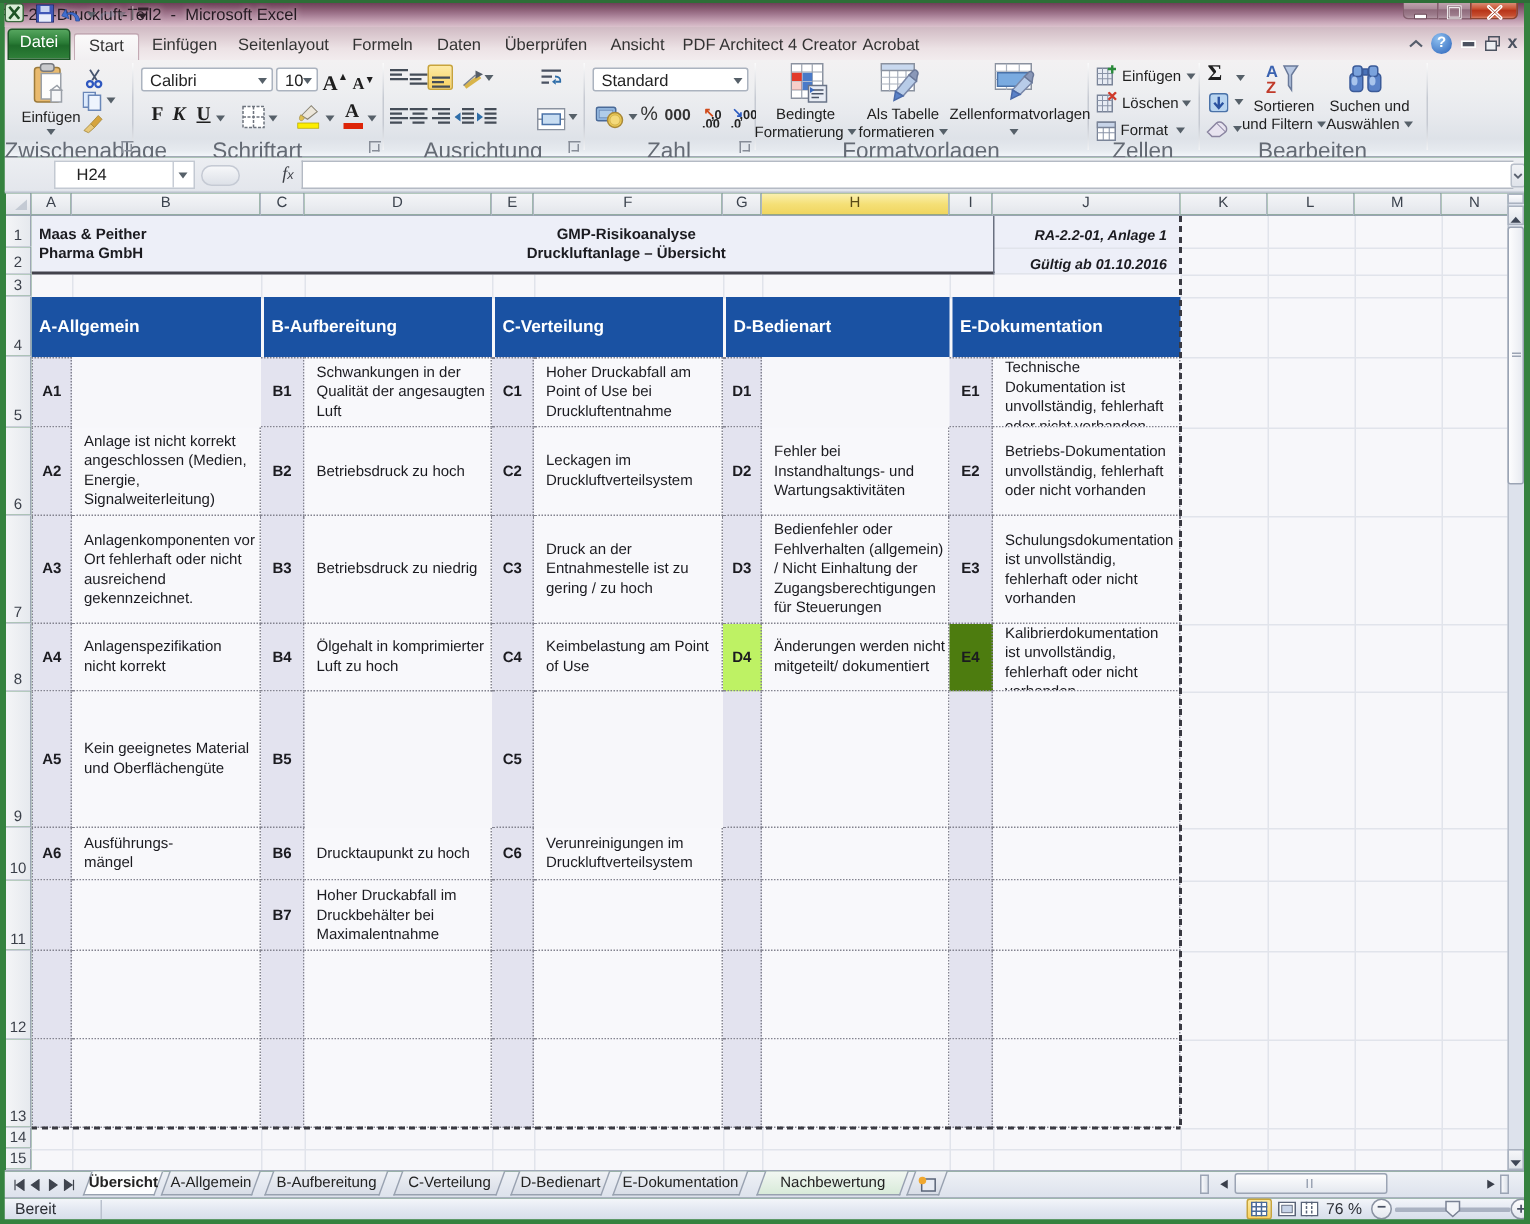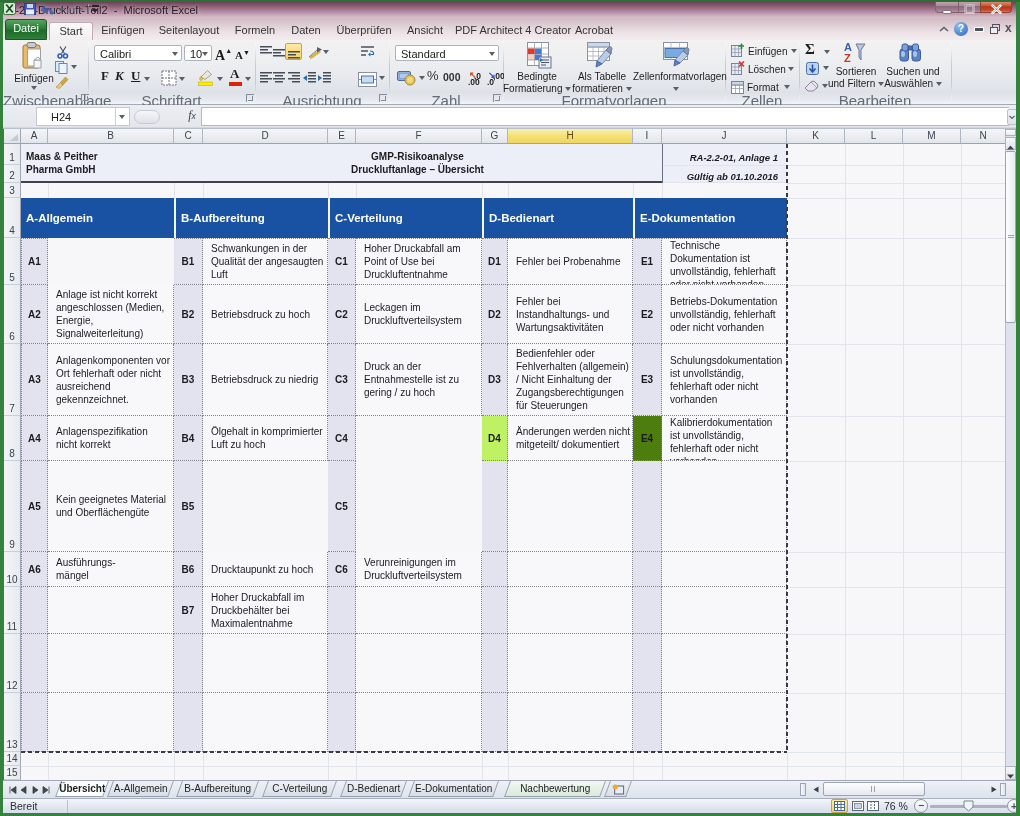--- a/index.html
+++ b/index.html
@@ -429,21 +429,20 @@
 <div class="cell" style="left:155px;top:54px;width:152px;height:40px;background:#1a52a3;color:#fff;font-weight:bold;font-size:11.5px;display:flex;align-items:center;padding-left:5px;">B-Aufbereitung</div>
 <div class="cell" style="left:309px;top:54px;width:152px;height:40px;background:#1a52a3;color:#fff;font-weight:bold;font-size:11.5px;display:flex;align-items:center;padding-left:5px;">C-Verteilung</div>
 <div class="cell" style="left:463px;top:54px;width:149px;height:40px;background:#1a52a3;color:#fff;font-weight:bold;font-size:11.5px;display:flex;align-items:center;padding-left:5px;">D-Bedienart</div>
 <div class="cell" style="left:614px;top:54px;width:152px;height:40px;background:#1a52a3;color:#fff;font-weight:bold;font-size:11.5px;display:flex;align-items:center;padding-left:5px;">E-Dokumentation</div>
 <div class="cell lab" style="left:0px;top:94px;width:27px;height:47px;background:#e3e3ef;border-right:1px dotted #83838f;border-bottom:1px dotted #83838f;border-left:1px dotted #83838f;border-top:1px dotted #83838f;">A1</div>
 <div class="cell lab" style="left:153px;top:94px;width:29px;height:47px;background:#e3e3ef;border-right:1px dotted #83838f;border-bottom:1px dotted #83838f;border-top:1px dotted #83838f;">B1</div>
 <div class="cell txt" style="left:182px;top:94px;width:125px;height:47px;background:#f8f8fb;border-right:1px dotted #83838f;border-bottom:1px dotted #83838f;border-top:1px dotted #83838f;">Schwankungen in der<br>Qualität der angesaugten<br>Luft</div>
 <div class="cell lab" style="left:307px;top:94px;width:28px;height:47px;background:#e3e3ef;border-right:1px dotted #83838f;border-bottom:1px dotted #83838f;border-top:1px dotted #83838f;">C1</div>
 <div class="cell txt" style="left:335px;top:94px;width:126px;height:47px;background:#f8f8fb;border-right:1px dotted #83838f;border-bottom:1px dotted #83838f;border-top:1px dotted #83838f;">Hoher Druckabfall am<br>Point of Use bei<br>Druckluftentnahme</div>
 <div class="cell lab" style="left:461px;top:94px;width:26px;height:47px;background:#e3e3ef;border-right:1px dotted #83838f;border-bottom:1px dotted #83838f;border-top:1px dotted #83838f;">D1</div>
-<div class="cell txt" style="left:487px;top:94px;width:125px;height:47px;background:#f8f8fb;border-right:1px dotted #83838f;border-bottom:1px dotted #83838f;border-top:1px dotted #83838f;">Fehler bei Probenahme</div>
 <div class="cell lab" style="left:612px;top:94px;width:29px;height:47px;background:#e3e3ef;border-right:1px dotted #83838f;border-bottom:1px dotted #83838f;border-top:1px dotted #83838f;">E1</div>
 <div class="cell txt" style="left:641px;top:94px;width:125px;height:47px;background:#f8f8fb;border-right:1px dotted #83838f;border-bottom:1px dotted #83838f;align-items:flex-start;border-top:1px dotted #83838f;">Technische<br>Dokumentation ist<br>unvollständig, fehlerhaft<br>oder nicht vorhanden.</div>
 <div class="cell lab" style="left:0px;top:141px;width:27px;height:59px;background:#e3e3ef;border-right:1px dotted #83838f;border-bottom:1px dotted #83838f;border-left:1px dotted #83838f;">A2</div>
 <div class="cell txt" style="left:27px;top:141px;width:126px;height:59px;background:#f8f8fb;border-right:1px dotted #83838f;border-bottom:1px dotted #83838f;">Anlage ist nicht korrekt<br>angeschlossen (Medien,<br>Energie,<br>Signalweiterleitung)</div>
 <div class="cell lab" style="left:153px;top:141px;width:29px;height:59px;background:#e3e3ef;border-right:1px dotted #83838f;border-bottom:1px dotted #83838f;">B2</div>
 <div class="cell txt" style="left:182px;top:141px;width:125px;height:59px;background:#f8f8fb;border-right:1px dotted #83838f;border-bottom:1px dotted #83838f;">Betriebsdruck zu hoch</div>
 <div class="cell lab" style="left:307px;top:141px;width:28px;height:59px;background:#e3e3ef;border-right:1px dotted #83838f;border-bottom:1px dotted #83838f;">C2</div>
 <div class="cell txt" style="left:335px;top:141px;width:126px;height:59px;background:#f8f8fb;border-right:1px dotted #83838f;border-bottom:1px dotted #83838f;">Leckagen im<br>Druckluftverteilsystem</div>
 <div class="cell lab" style="left:461px;top:141px;width:26px;height:59px;background:#e3e3ef;border-right:1px dotted #83838f;border-bottom:1px dotted #83838f;">D2</div>
 <div class="cell txt" style="left:487px;top:141px;width:125px;height:59px;background:#f8f8fb;border-right:1px dotted #83838f;border-bottom:1px dotted #83838f;">Fehler bei<br>Instandhaltungs- und<br>Wartungsaktivitäten</div>
@@ -457,20 +456,21 @@
 <div class="cell txt" style="left:335px;top:200px;width:126px;height:72px;background:#f8f8fb;border-right:1px dotted #83838f;border-bottom:1px dotted #83838f;">Druck an der<br>Entnahmestelle ist zu<br>gering / zu hoch</div>
 <div class="cell lab" style="left:461px;top:200px;width:26px;height:72px;background:#e3e3ef;border-right:1px dotted #83838f;border-bottom:1px dotted #83838f;">D3</div>
 <div class="cell txt" style="left:487px;top:200px;width:125px;height:72px;background:#f8f8fb;border-right:1px dotted #83838f;border-bottom:1px dotted #83838f;">Bedienfehler oder<br>Fehlverhalten (allgemein)<br>/ Nicht Einhaltung der<br>Zugangsberechtigungen<br>für Steuerungen</div>
 <div class="cell lab" style="left:612px;top:200px;width:29px;height:72px;background:#e3e3ef;border-right:1px dotted #83838f;border-bottom:1px dotted #83838f;">E3</div>
 <div class="cell txt" style="left:641px;top:200px;width:125px;height:72px;background:#f8f8fb;border-right:1px dotted #83838f;border-bottom:1px dotted #83838f;">Schulungsdokumentation<br>ist unvollständig,<br>fehlerhaft oder nicht<br>vorhanden</div>
 <div class="cell lab" style="left:0px;top:272px;width:27px;height:45px;background:#e3e3ef;border-right:1px dotted #83838f;border-bottom:1px dotted #83838f;border-left:1px dotted #83838f;">A4</div>
 <div class="cell txt" style="left:27px;top:272px;width:126px;height:45px;background:#f8f8fb;border-right:1px dotted #83838f;border-bottom:1px dotted #83838f;">Anlagenspezifikation<br>nicht korrekt</div>
 <div class="cell lab" style="left:153px;top:272px;width:29px;height:45px;background:#e3e3ef;border-right:1px dotted #83838f;border-bottom:1px dotted #83838f;">B4</div>
 <div class="cell txt" style="left:182px;top:272px;width:125px;height:45px;background:#f8f8fb;border-right:1px dotted #83838f;border-bottom:1px dotted #83838f;">Ölgehalt in komprimierter<br>Luft zu hoch</div>
 <div class="cell lab" style="left:307px;top:272px;width:28px;height:45px;background:#e3e3ef;border-right:1px dotted #83838f;border-bottom:1px dotted #83838f;">C4</div>
+<div class="cell txt" style="left:335px;top:272px;width:126px;height:45px;background:#f8f8fb;border-right:1px dotted #83838f;border-bottom:1px dotted #83838f;">Keimbelastung am Point<br>of Use</div>
 <div class="cell lab" style="left:461px;top:272px;width:26px;height:45px;background:#bef264;border-right:1px dotted #83838f;border-bottom:1px dotted #83838f;">D4</div>
 <div class="cell txt" style="left:487px;top:272px;width:125px;height:45px;background:#f8f8fb;border-right:1px dotted #83838f;border-bottom:1px dotted #83838f;">Änderungen werden nicht<br>mitgeteilt/ dokumentiert</div>
 <div class="cell lab" style="left:612px;top:272px;width:29px;height:45px;background:#4d7c0f;border-right:1px dotted #83838f;border-bottom:1px dotted #83838f;">E4</div>
 <div class="cell txt" style="left:641px;top:272px;width:125px;height:45px;background:#f8f8fb;border-right:1px dotted #83838f;border-bottom:1px dotted #83838f;align-items:flex-start;">Kalibrierdokumentation<br>ist unvollständig,<br>fehlerhaft oder nicht<br>vorhanden.</div>
 <div class="cell lab" style="left:0px;top:317px;width:27px;height:91px;background:#e3e3ef;border-right:1px dotted #83838f;border-bottom:1px dotted #83838f;border-left:1px dotted #83838f;">A5</div>
 <div class="cell txt" style="left:27px;top:317px;width:126px;height:91px;background:#f8f8fb;border-right:1px dotted #83838f;border-bottom:1px dotted #83838f;">Kein geeignetes Material<br>und Oberflächengüte</div>
 <div class="cell lab" style="left:153px;top:317px;width:29px;height:91px;background:#e3e3ef;border-right:1px dotted #83838f;border-bottom:1px dotted #83838f;">B5</div>
 <div class="cell lab" style="left:307px;top:317px;width:28px;height:91px;background:#e3e3ef;border-right:1px dotted #83838f;border-bottom:1px dotted #83838f;">C5</div>
 <div class="cell" style="left:461px;top:317px;width:26px;height:91px;background:#e3e3ef;border-right:1px dotted #83838f;border-bottom:1px dotted #83838f;"></div>
 <div class="cell" style="left:487px;top:317px;width:125px;height:91px;background:#f8f8fb;border-right:1px dotted #83838f;border-bottom:1px dotted #83838f;"></div>

